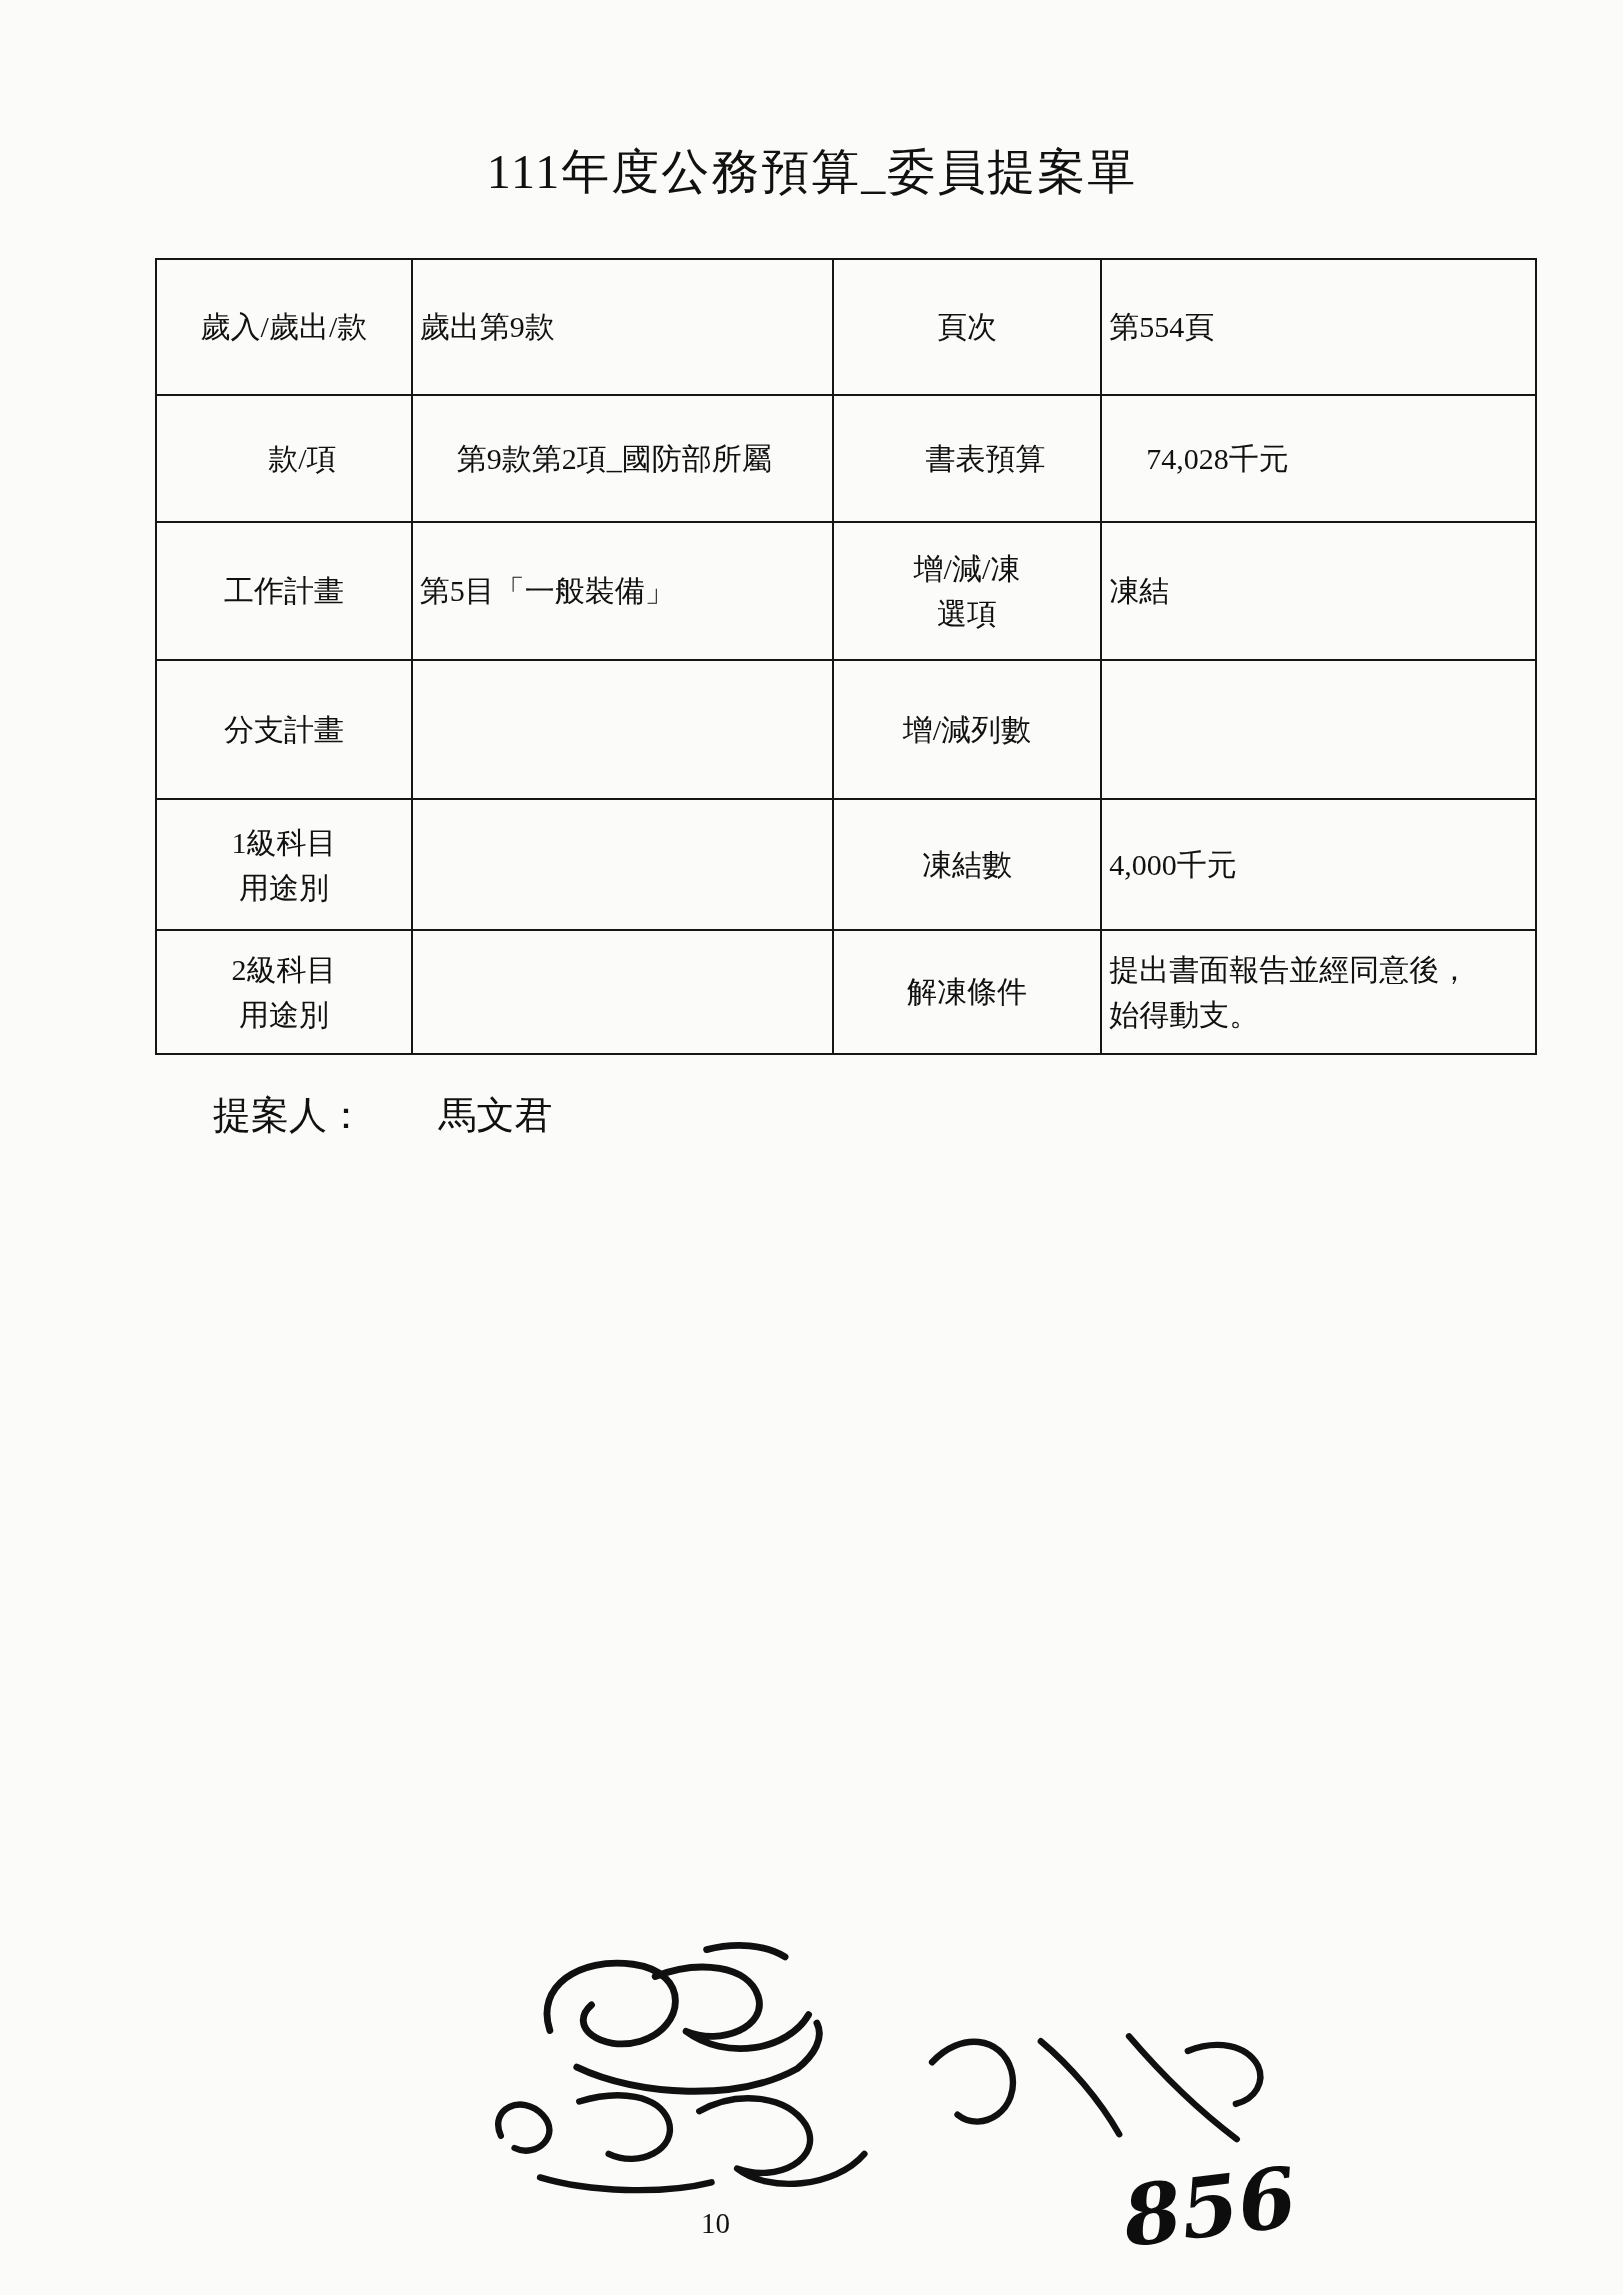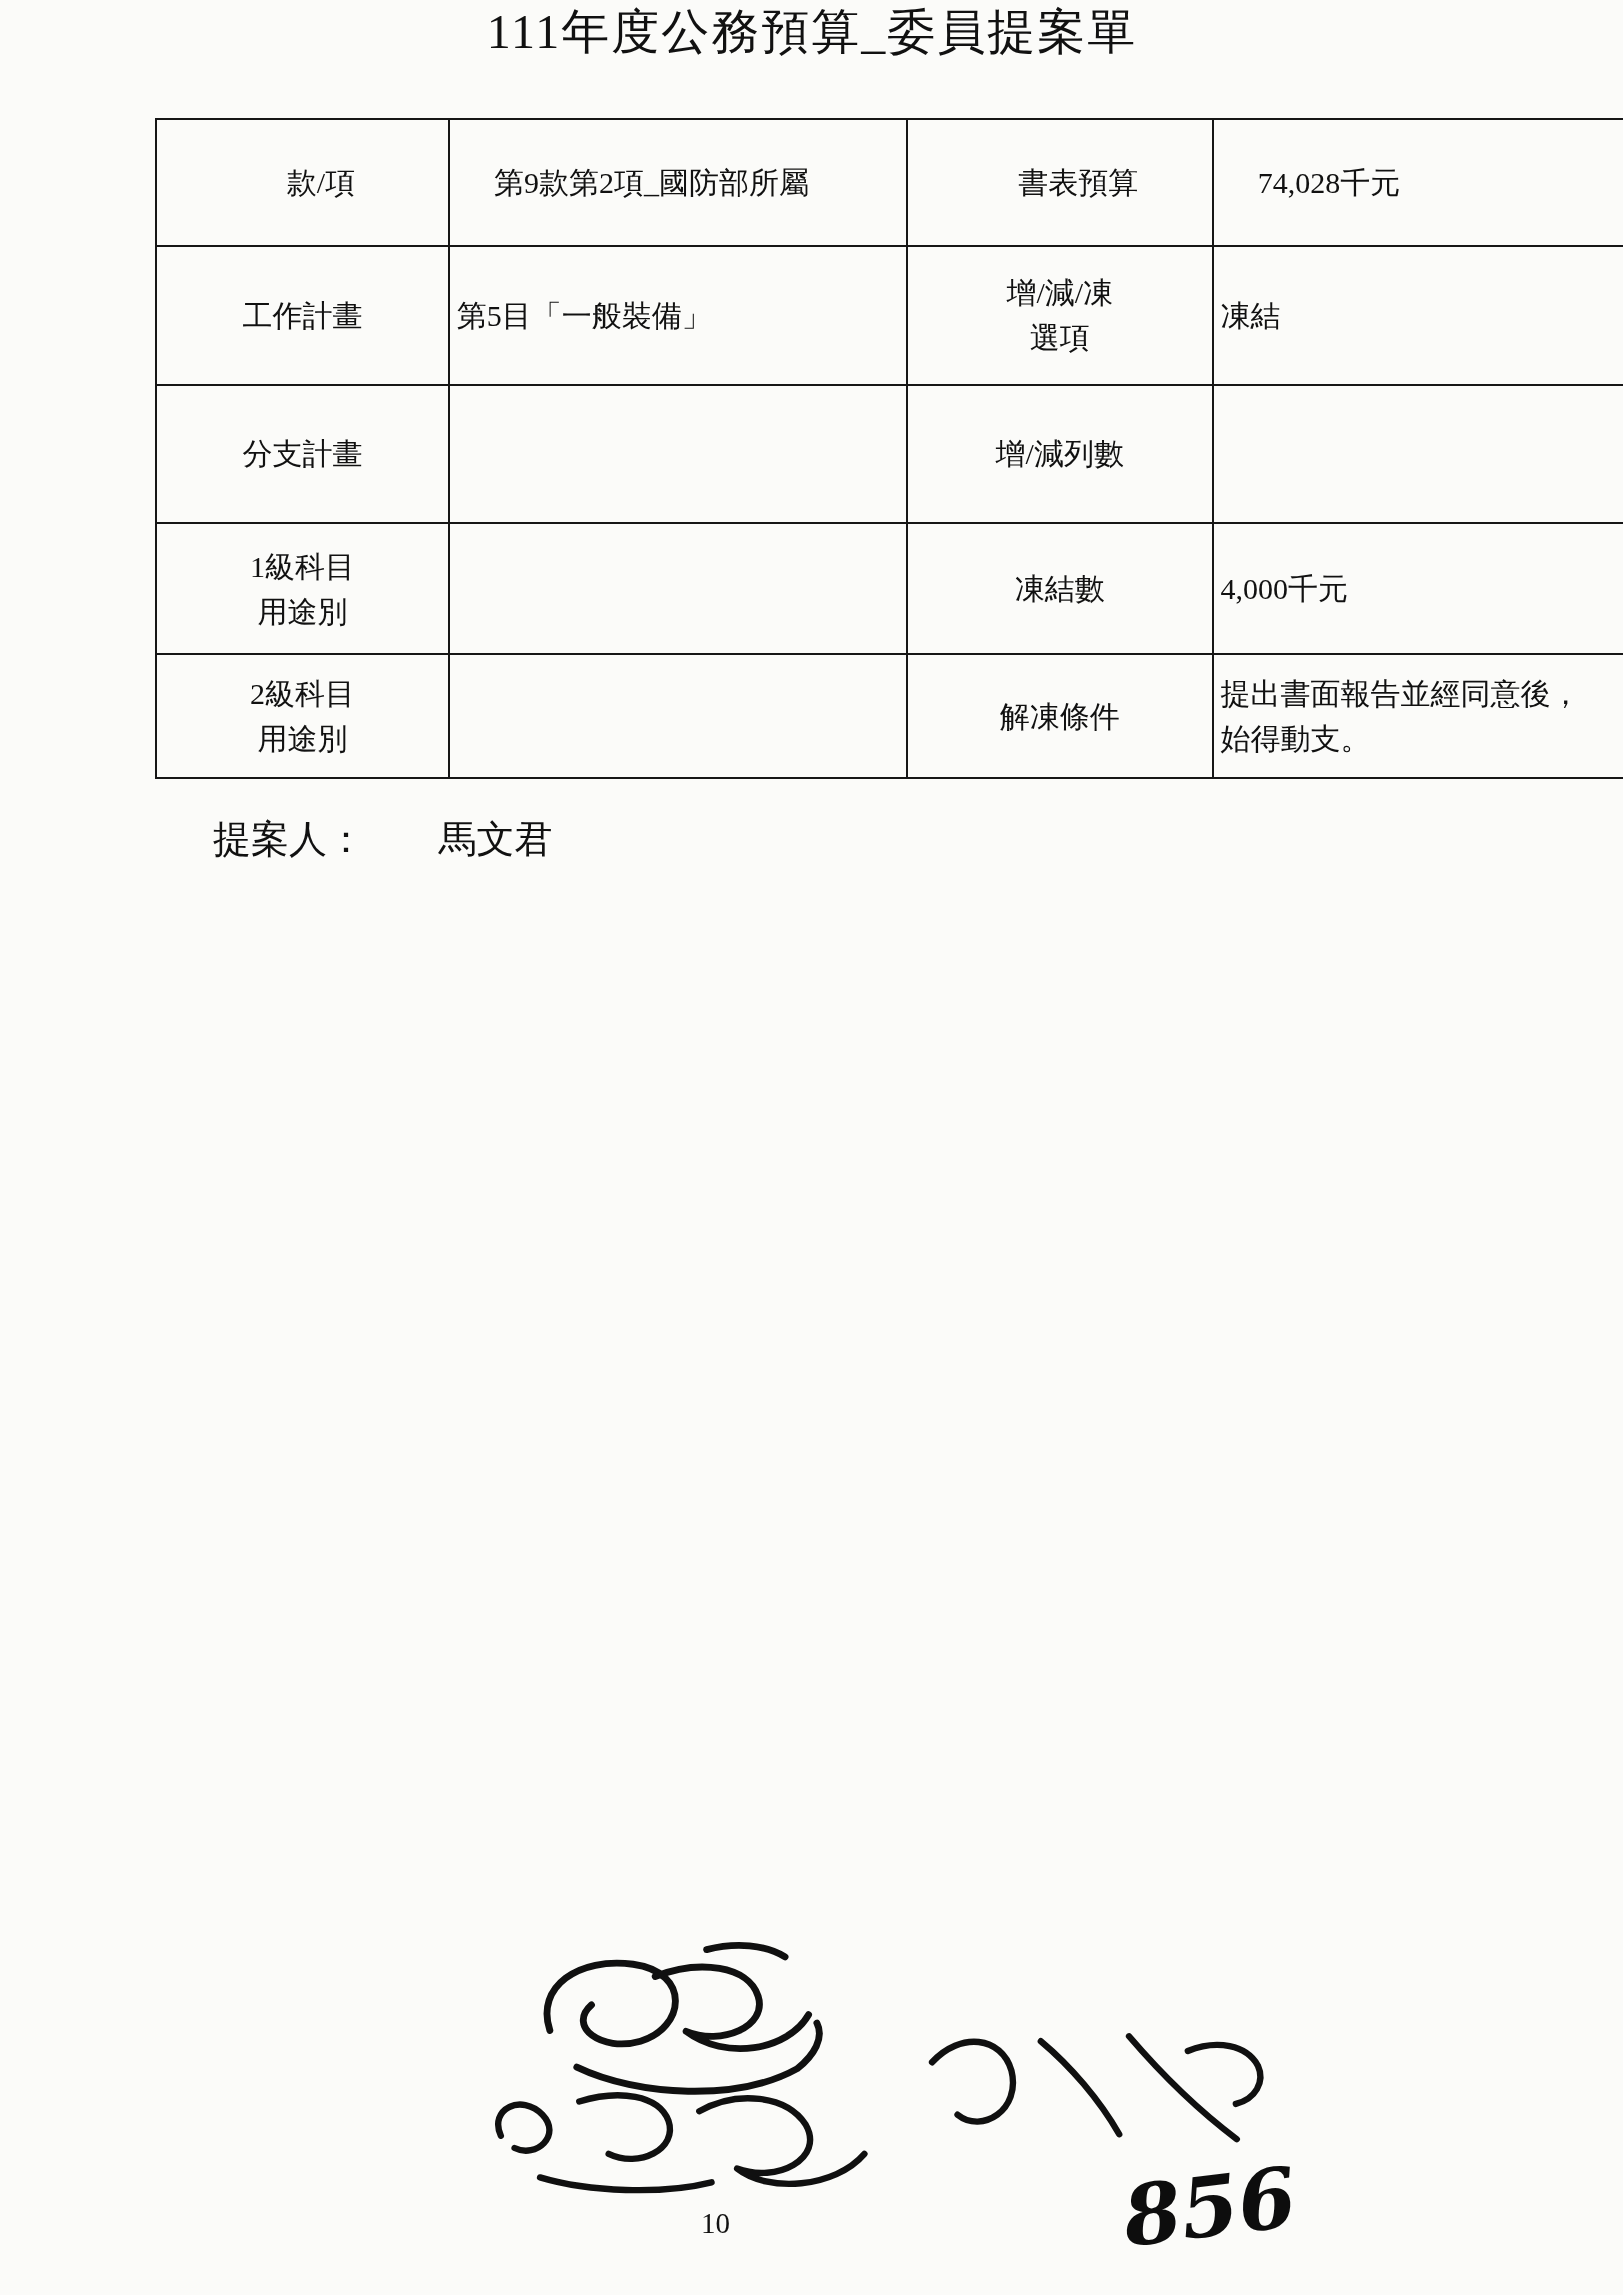--- a/index.html
+++ b/index.html
@@ -3,20 +3,21 @@
 <meta charset="utf-8">
 <style>
   html,body{margin:0;padding:0;}
   body{
     width:1624px;height:2295px;position:relative;
     background:#fbfbf9;
     font-family:"Liberation Serif","DejaVu Serif",serif;
     color:#111;
   }
   .page-title{
+    padding-top:140px;
     text-align:center;
     font-size:48px;
     letter-spacing:2px;
     font-weight:400;
   }
   table.form{
     border-collapse:collapse;
     table-layout:fixed;
     margin:54px 0 0 155px;
     width:1317px;
@@ -71,20 +72,26 @@
   }
   .page-number span{position:relative;left:-2.5px;}
 </style>
 </head>
 <body>
 
 <div class="page-title">111年度公務預算_委員提案單</div>
 
 <table class="form">
   <tbody>
+      <tr class="r1">
+    <td class="c1 lbl">歲入/歲出/款</td>
+    <td class="c2 val">歲出第9款</td>
+    <td class="c3 lbl">頁次</td>
+    <td class="c4 val">第554頁</td>
+  </tr>
   <tr class="r2">
     <td class="c1 lbl">款/項</td>
     <td class="c2 val">第9款第2項_國防部所屬</td>
     <td class="c3 lbl">書表預算</td>
     <td class="c4 val">74,028千元</td>
   </tr>
   <tr class="r4">
     <td class="c1 lbl">工作計畫</td>
     <td class="c2 val">第5目「一般裝備」</td>
     <td class="c3 lbl">增/減/凍

